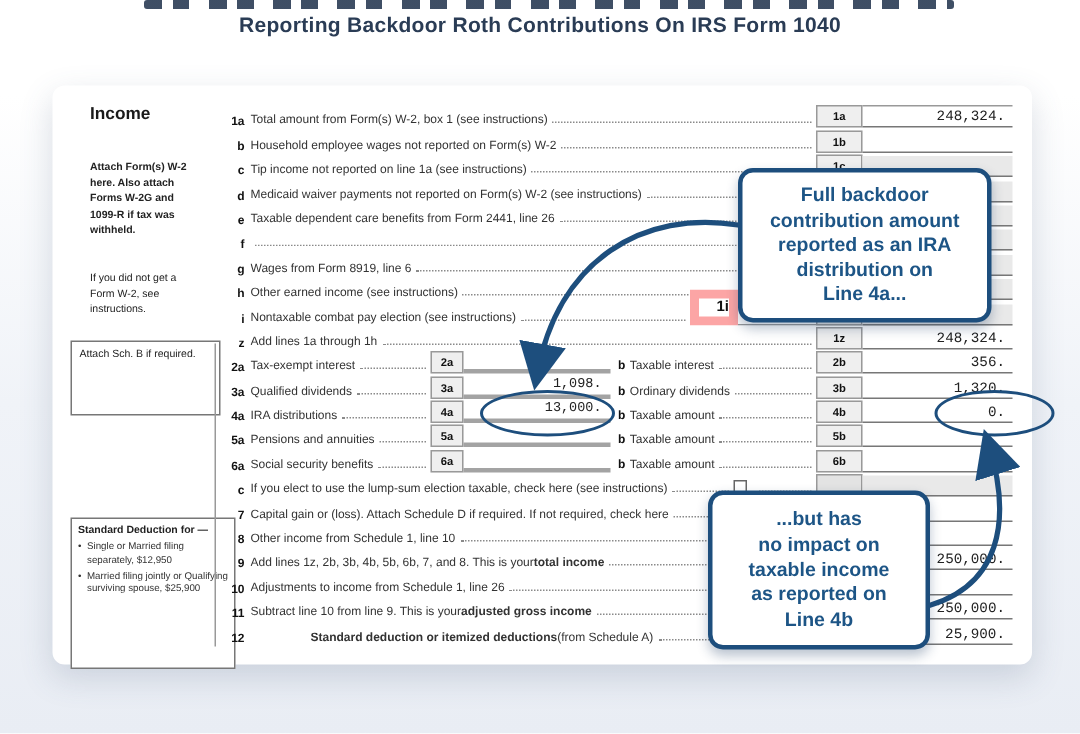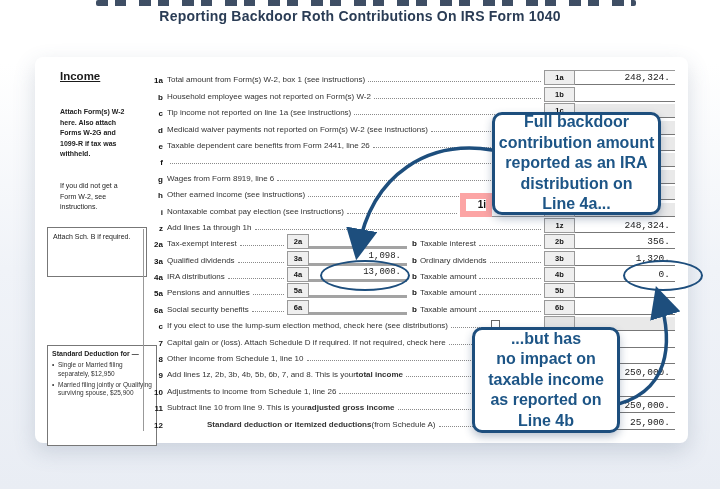--- a/index.html
+++ b/index.html
@@ -7,21 +7,21 @@
         background:linear-gradient(180deg,#ffffff 0%,#ffffff 13%,#f0f3f8 55%,#e9edf4 100%);
         font-family:"Liberation Sans",sans-serif;}
   
   .top-crop{position:absolute;left:96px;top:0;width:540px;height:6px;opacity:.92;border-radius:2px;
         background:repeating-linear-gradient(90deg,#2e3f57 0 12px,transparent 12px 19px,#2e3f57 19px 30px,transparent 30px 43px);}
   .title{position:absolute;left:0;top:8px;width:100%;text-align:center;
         font-size:14px;font-weight:bold;color:#2a3c55;letter-spacing:.2px;}
   .card{position:absolute;left:35px;top:57px;width:653px;height:386px;background:#ffffff;
         border-radius:8px;box-shadow:0 8px 22px rgba(70,90,120,.20);}
   
-  .income{position:absolute;left:25px;top:13px;font-size:11.5px;font-weight:bold;color:#1a1a1a;text-decoration:underline;}
+  .income{position:absolute;left:25px;top:13px;font-size:11.5px;font-weight:bold;color:#1a1a1a;}
   .sb-note{position:absolute;left:25px;width:74px;font-size:7px;line-height:1.5;color:#222;}
   .sb-bold{font-weight:bold;}
   .attach-w2{top:50px;}
   .no-w2{top:124px;}
   .sb-box{position:absolute;border:1px solid #777;color:#222;background:#fff;}
   .schb-box{left:12px;top:170px;width:88px;height:40px;font-size:7px;line-height:1.5;padding:4px 5px;}
   .std-box{left:12px;top:288px;width:100px;height:93px;font-size:6.5px;line-height:1.3;padding:3px 4px;overflow:hidden;}
   .std-title{font-weight:bold;font-size:7px;margin-bottom:3px;}
   .std-item{margin-bottom:3px;padding-left:6px;position:relative;color:#333;}
   .std-item::before{content:"\2022";position:absolute;left:0;}
@@ -46,21 +46,21 @@
   .rval{flex:0 0 95px;border-bottom:1px solid #777;text-align:right;font-family:"Liberation Mono",monospace;font-size:9.5px;padding-right:5px;height:13px;line-height:13px;color:#222;}
   .rval.shaded{background:#e9e9e9;}
   .row:first-child .rbox,.row:first-child .rval{border-top:1px solid #999;}
   
   .ellipse{position:absolute;border:2.5px solid #1d4e7d;border-radius:50%;pointer-events:none;z-index:4;}
   .ellipse-4a{left:285px;top:203px;width:86px;height:27px;}
   .ellipse-4b{left:588px;top:203px;width:76px;height:27px;}
   .arrows{position:absolute;left:0;top:0;width:720px;height:489px;pointer-events:none;z-index:5;}
   .callout{position:absolute;z-index:6;background:#fff;border:3px solid #1d4e7d;border-radius:10px;
         box-shadow:0 4px 8px rgba(30,60,100,.30);display:flex;align-items:center;justify-content:center;
-        text-align:center;font-weight:bold;color:#1d5586;font-size:16px;line-height:1.28;white-space:pre-line;}
+        text-align:center;font-weight:bold;color:#1d5586;font-size:13px;line-height:1.28;white-space:pre-line;}
   .callout-4a{left:457px;top:55px;width:163px;height:97px;}
   .callout-4b{left:437px;top:270px;width:142px;height:100px;}
   .source{position:absolute;right:20px;top:459px;font-size:9.5px;color:#5f7089;margin-top:36px;}
 </style>
 </head>
 <body>
 
 <div class="page">
 
   <div class="top-crop"></div>
@@ -248,21 +248,21 @@
             <span class="bno">b</span>
             <span class="lbl">Taxable amount</span>
             <span class="dots"></span>
           </span>
           <span class="rbox">6b</span>
           <span class="rval"></span>
         </div>
         <div class="row">
           <span class="no">c</span>
           <span class="desc">
-            <span class="lbl">If you elect to use the lump-sum election method, check here (see distributions)</span>
+            <span class="lbl">If you elect to use the lump-sum election taxable, check here (see instructions)</span>
             <span class="dots"></span>
             <span class="checkbox"></span>
             <span class="dots"></span>
           </span>
           <span class="rbox empty"></span>
           <span class="rval shaded"></span>
         </div>
         <div class="row">
           <span class="no">7</span>
           <span class="desc">

